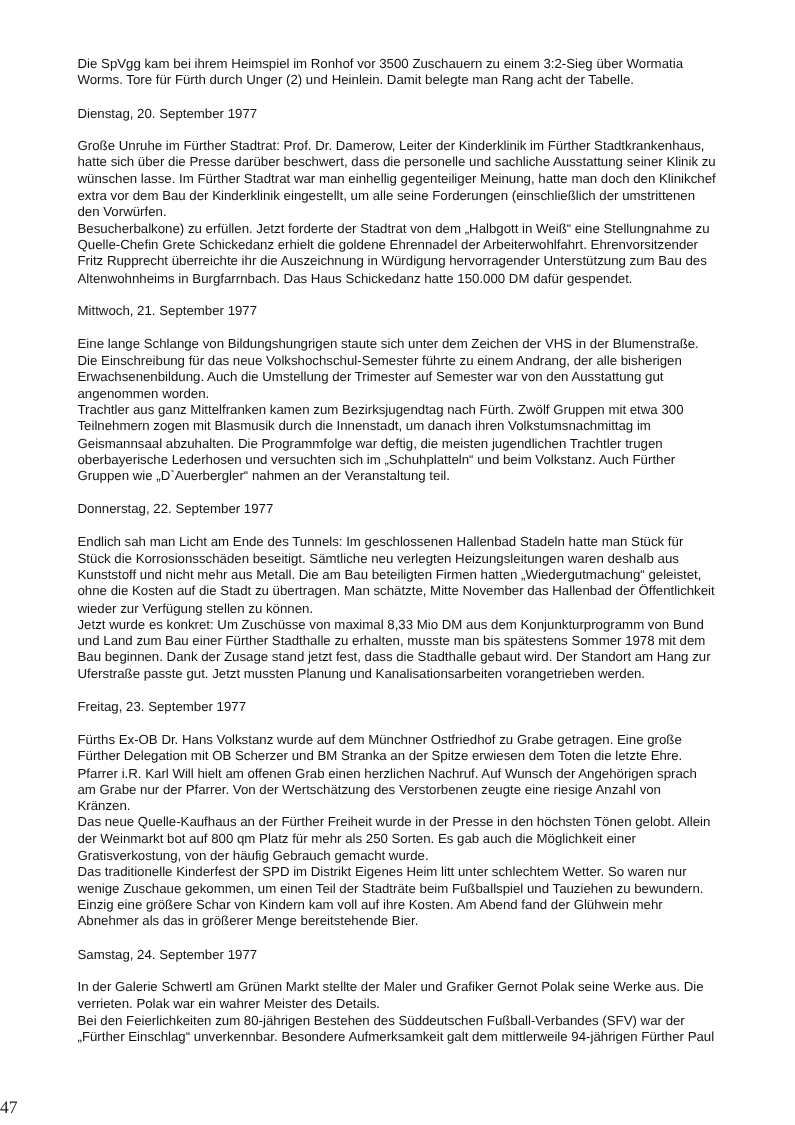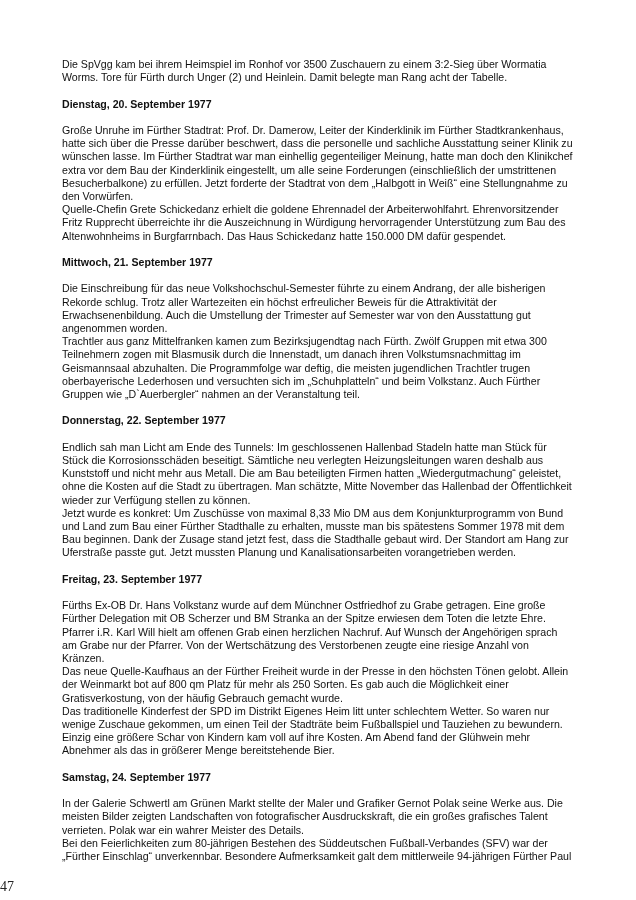--- a/index.html
+++ b/index.html
@@ -1,23 +1,23 @@
 <!DOCTYPE html>
 <html><head>
   <meta charset="utf-8">
   <style>
     html, body { margin: 0; padding: 0; background: #ffffff; }
     body { width: 636px; height: 900px; position: relative; overflow: hidden; }
     .page {
-      position: absolute; left: 62px; top: 58px; width: 518px;
+      position: absolute; left: 62px; top: 45px; width: 518px;
       font-family: "Liberation Sans", sans-serif;
       font-size: 10.6px; line-height: 13.2px; color: #111111;
     }
     .para { margin: 0; white-space: normal; }
-    .heading { font-weight: bold; margin: 13.2px 0 13.2px 0; }
+    .heading { font-weight: normal; margin: 13.2px 0 13.2px 0; }
     .line { display: block; white-space: nowrap; }
     .page-number {
       position: absolute; left: 0; width: 548px; top: 831px; text-align: left;
       font-family: "Liberation Serif", serif; font-size: 14px; color: #222222; margin-top: 48px;
     }
   </style>
 </head>
 <body>
 
 <div class="page">
@@ -26,33 +26,33 @@
     <span class="line">Worms. Tore für Fürth durch Unger (2) und Heinlein. Damit belegte man Rang acht der Tabelle.</span>
   </div>
 
   <div>
     <div class="heading">Dienstag, 20. September 1977</div>
     <div class="para">
       <span class="line">Große Unruhe im Fürther Stadtrat: Prof. Dr. Damerow, Leiter der Kinderklinik im Fürther Stadtkrankenhaus,</span>
       <span class="line">hatte sich über die Presse darüber beschwert, dass die personelle und sachliche Ausstattung seiner Klinik zu</span>
       <span class="line">wünschen lasse. Im Fürther Stadtrat war man einhellig gegenteiliger Meinung, hatte man doch den Klinikchef</span>
       <span class="line">extra vor dem Bau der Kinderklinik eingestellt, um alle seine Forderungen (einschließlich der umstrittenen</span>
+      <span class="line">den Vorwürfen.</span>
       <span class="line">Besucherbalkone) zu erfüllen. Jetzt forderte der Stadtrat von dem „Halbgott in Weiß“ eine Stellungnahme zu</span>
-      <span class="line">den Vorwürfen.</span>
       <span class="line">Quelle-Chefin Grete Schickedanz erhielt die goldene Ehrennadel der Arbeiterwohlfahrt. Ehrenvorsitzender</span>
       <span class="line">Fritz Rupprecht überreichte ihr die Auszeichnung in Würdigung hervorragender Unterstützung zum Bau des</span>
       <span class="line">Altenwohnheims in Burgfarrnbach. Das Haus Schickedanz hatte 150.000 DM dafür gespendet.</span>
     </div>
   </div>
 
   <div>
     <div class="heading">Mittwoch, 21. September 1977</div>
     <div class="para">
+      <span class="line">Eine lange Schlange von Bildungshungrigen staute sich unter dem Zeichen der VHS in der Blumenstraße.</span>
       <span class="line">Die Einschreibung für das neue Volkshochschul-Semester führte zu einem Andrang, der alle bisherigen</span>
-      <span class="line">Rekorde schlug. Trotz aller Wartezeiten ein höchst erfreulicher Beweis für die Attraktivität der</span>
       <span class="line">Erwachsenenbildung. Auch die Umstellung der Trimester auf Semester war von den Ausstattung gut</span>
       <span class="line">angenommen worden.</span>
       <span class="line">Trachtler aus ganz Mittelfranken kamen zum Bezirksjugendtag nach Fürth. Zwölf Gruppen mit etwa 300</span>
       <span class="line">Teilnehmern zogen mit Blasmusik durch die Innenstadt, um danach ihren Volkstumsnachmittag im</span>
       <span class="line">Geismannsaal abzuhalten. Die Programmfolge war deftig, die meisten jugendlichen Trachtler trugen</span>
       <span class="line">oberbayerische Lederhosen und versuchten sich im „Schuhplatteln“ und beim Volkstanz. Auch Fürther</span>
       <span class="line">Gruppen wie „D`Auerbergler“ nahmen an der Veranstaltung teil.</span>
     </div>
   </div>
 
@@ -86,21 +86,20 @@
       <span class="line">wenige Zuschaue gekommen, um einen Teil der Stadträte beim Fußballspiel und Tauziehen zu bewundern.</span>
       <span class="line">Einzig eine größere Schar von Kindern kam voll auf ihre Kosten. Am Abend fand der Glühwein mehr</span>
       <span class="line">Abnehmer als das in größerer Menge bereitstehende Bier.</span>
     </div>
   </div>
 
   <div>
     <div class="heading">Samstag, 24. September 1977</div>
     <div class="para">
       <span class="line">In der Galerie Schwertl am Grünen Markt stellte der Maler und Grafiker Gernot Polak seine Werke aus. Die</span>
-      <span class="line">meisten Bilder zeigten Landschaften von fotografischer Ausdruckskraft, die ein großes grafisches Talent</span>
       <span class="line">verrieten. Polak war ein wahrer Meister des Details.</span>
       <span class="line">Bei den Feierlichkeiten zum 80-jährigen Bestehen des Süddeutschen Fußball-Verbandes (SFV) war der</span>
       <span class="line">„Fürther Einschlag“ unverkennbar. Besondere Aufmerksamkeit galt dem mittlerweile 94-jährigen Fürther Paul</span>
     </div>
   </div>
 </div>
 
 <div class="page-number">47</div>
 
 </body></html>

